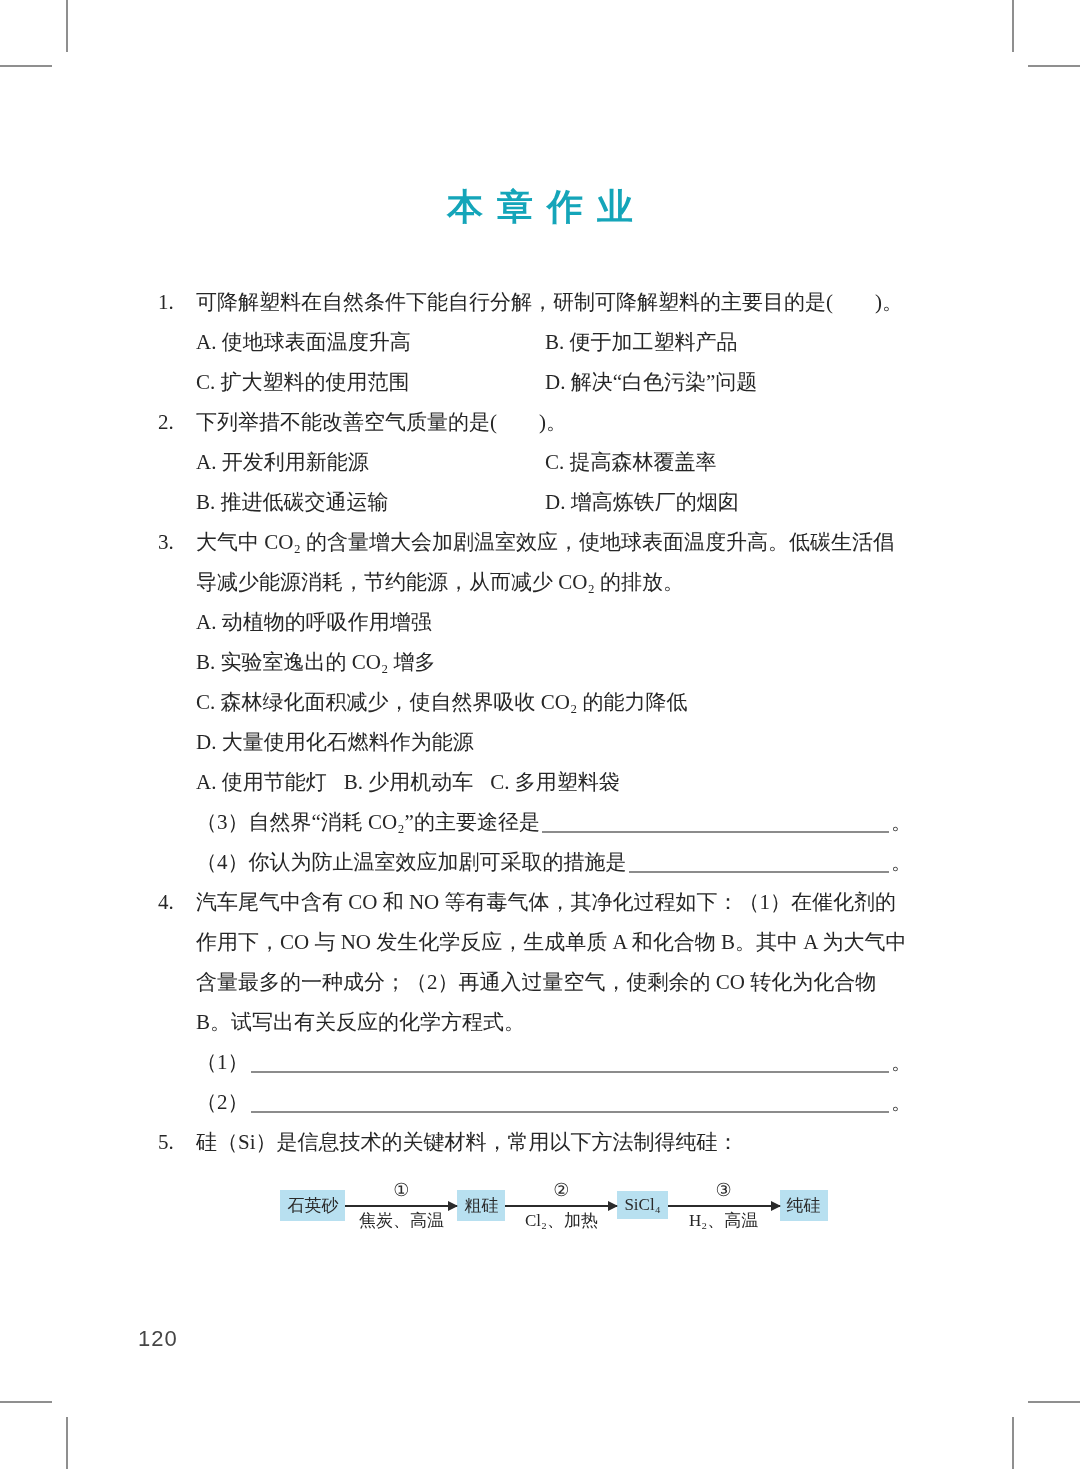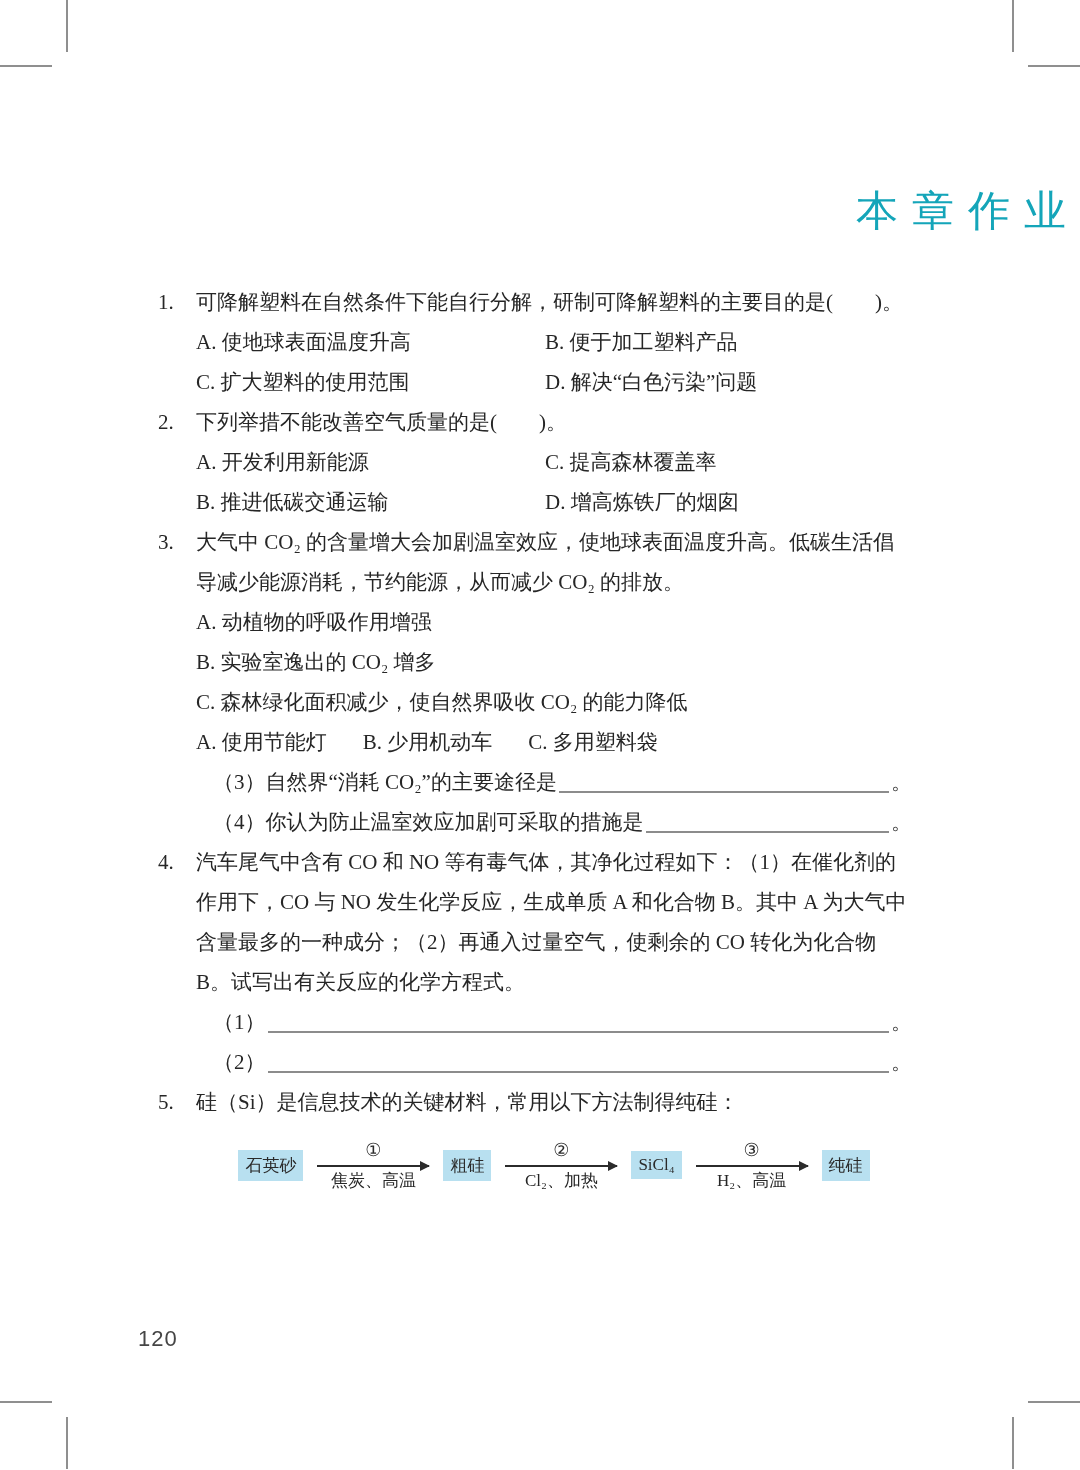--- a/index.html
+++ b/index.html
@@ -18,57 +18,57 @@
   .crop.tl-h { top:65px; left:0; }
   .crop.tr-v { left:1012px; top:0; }
   .crop.tr-h { top:65px; left:1028px; }
   .crop.bl-h { top:1401px; left:0; }
   .crop.bl-v { left:66px; top:1417px; }
   .crop.br-h { top:1401px; left:1028px; }
   .crop.br-v { left:1012px; top:1417px; }
 
   .title {
     position:absolute; top:183px; left:0; width:100%;
-    text-align:right;
+    text-align:center;
     font-family:"Liberation Sans","DejaVu Sans",sans-serif;
-    font-size:42px; font-weight:normal;
+    font-size:36px; font-weight:bold;
     letter-spacing:14px; text-indent:14px;
     color:#14a5b9;
   }
 
   .content {
     position:absolute; left:158px; top:282px; width:754px;
     font-size:21px; line-height:40px;
   }
   .question { position:relative; padding-left:38px; }
   .qnum { position:absolute; left:0; top:0; }
   .opts2 { display:grid; grid-template-columns:349px auto; }
-  .inline-opts { display:flex; gap:36px; }
+  .inline-opts { display:flex; gap:17px; }
 
   
   .blank-short {
     display:inline-block; width:96px; height:2px; position:relative;
   }
   .blank-short::after {
     content:""; position:absolute; left:0; right:0; bottom:-4px;
     border-bottom:2px solid #4d4d4d;
   }
   
-  .fill-line { display:flex;margin-left:17px; }
+  .fill-line { display:flex; }
   .fill-line .pre, .fill-line .post { white-space:nowrap; }
   .fill { flex:1; position:relative; }
   .fill::after {
     content:""; position:absolute; left:2px; right:2px; bottom:9px;
     border-bottom:2px solid #8c8c8c;
   }
 
   
   .diagram {
     display:flex; align-items:center; justify-content:center;
-    margin-top:4px; height:78px; line-height:normal; gap:14px;
+    margin-top:4px; height:78px; line-height:normal; gap:0;
   }
   .dbox {
     background:#b8e0f0; color:#2a2a2a;
     padding:4px 7px; font-size:17px; white-space:nowrap;
   }
   .dstep { display:flex; flex-direction:column; align-items:center; width:112px; }
   .dnum { font-size:18px; height:25px; display:flex; align-items:flex-end; color:#2b2b2b; }
   .darrow { width:100%; height:2px; background:#2b2b2b; position:relative; margin:4px 0 2px 0; }
   .darrow::after {
     content:""; position:absolute; right:-1px; top:-4px;
@@ -123,20 +123,21 @@
       </div>
     </div>
 
     <div class="question">
       <span class="qnum">3.</span>
       <div>大气中 CO₂ 的含量增大会加剧温室效应，使地球表面温度升高。低碳生活倡导减少能源消耗，节约能源，从而减少 CO₂ 的排放。</div>
 
       <div>A. 动植物的呼吸作用增强</div>
       <div>B. 实验室逸出的 CO₂ 增多</div>
       <div>C. 森林绿化面积减少，使自然界吸收 CO₂ 的能力降低</div>
+      <div>D. 大量使用化石燃料作为能源</div>
 
       <div class="inline-opts">
         <span>A. 使用节能灯</span>
         <span>B. 少用机动车</span>
         <span>C. 多用塑料袋</span>
       </div>
 
       <div class="fill-line">
         <span class="pre">（3）自然界“消耗 CO₂”的主要途径是</span>
         <span class="fill"></span>

